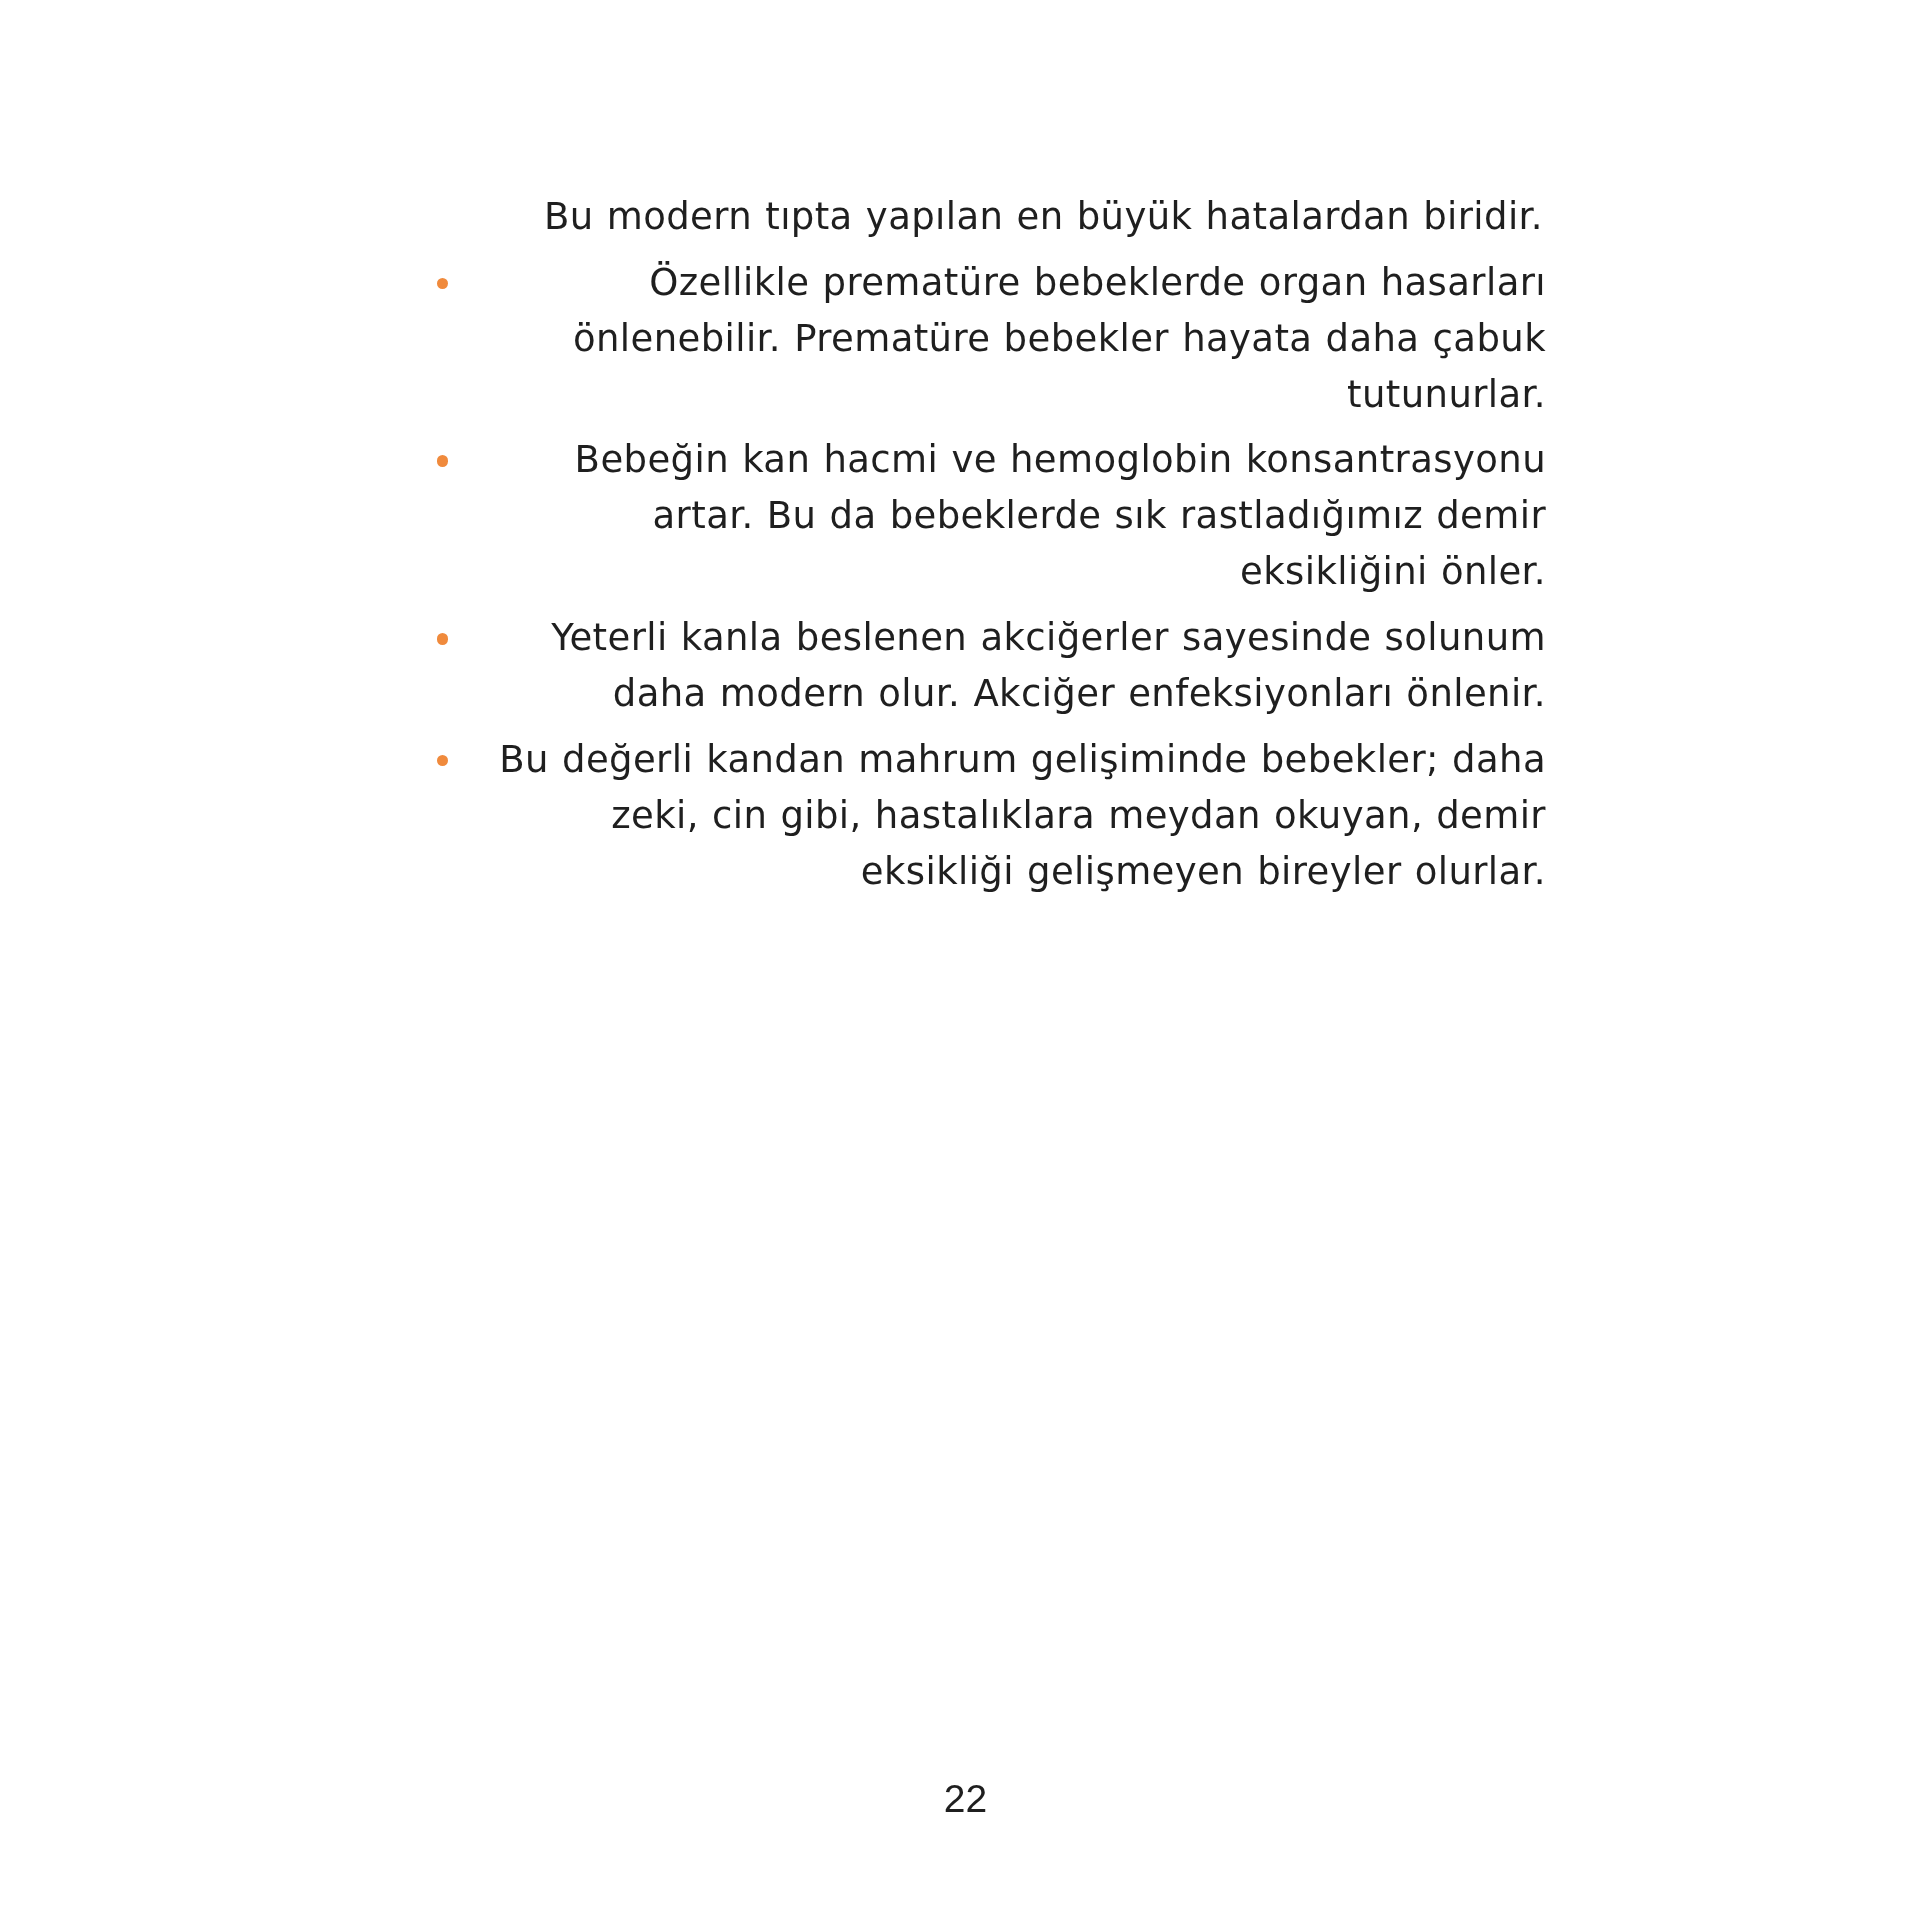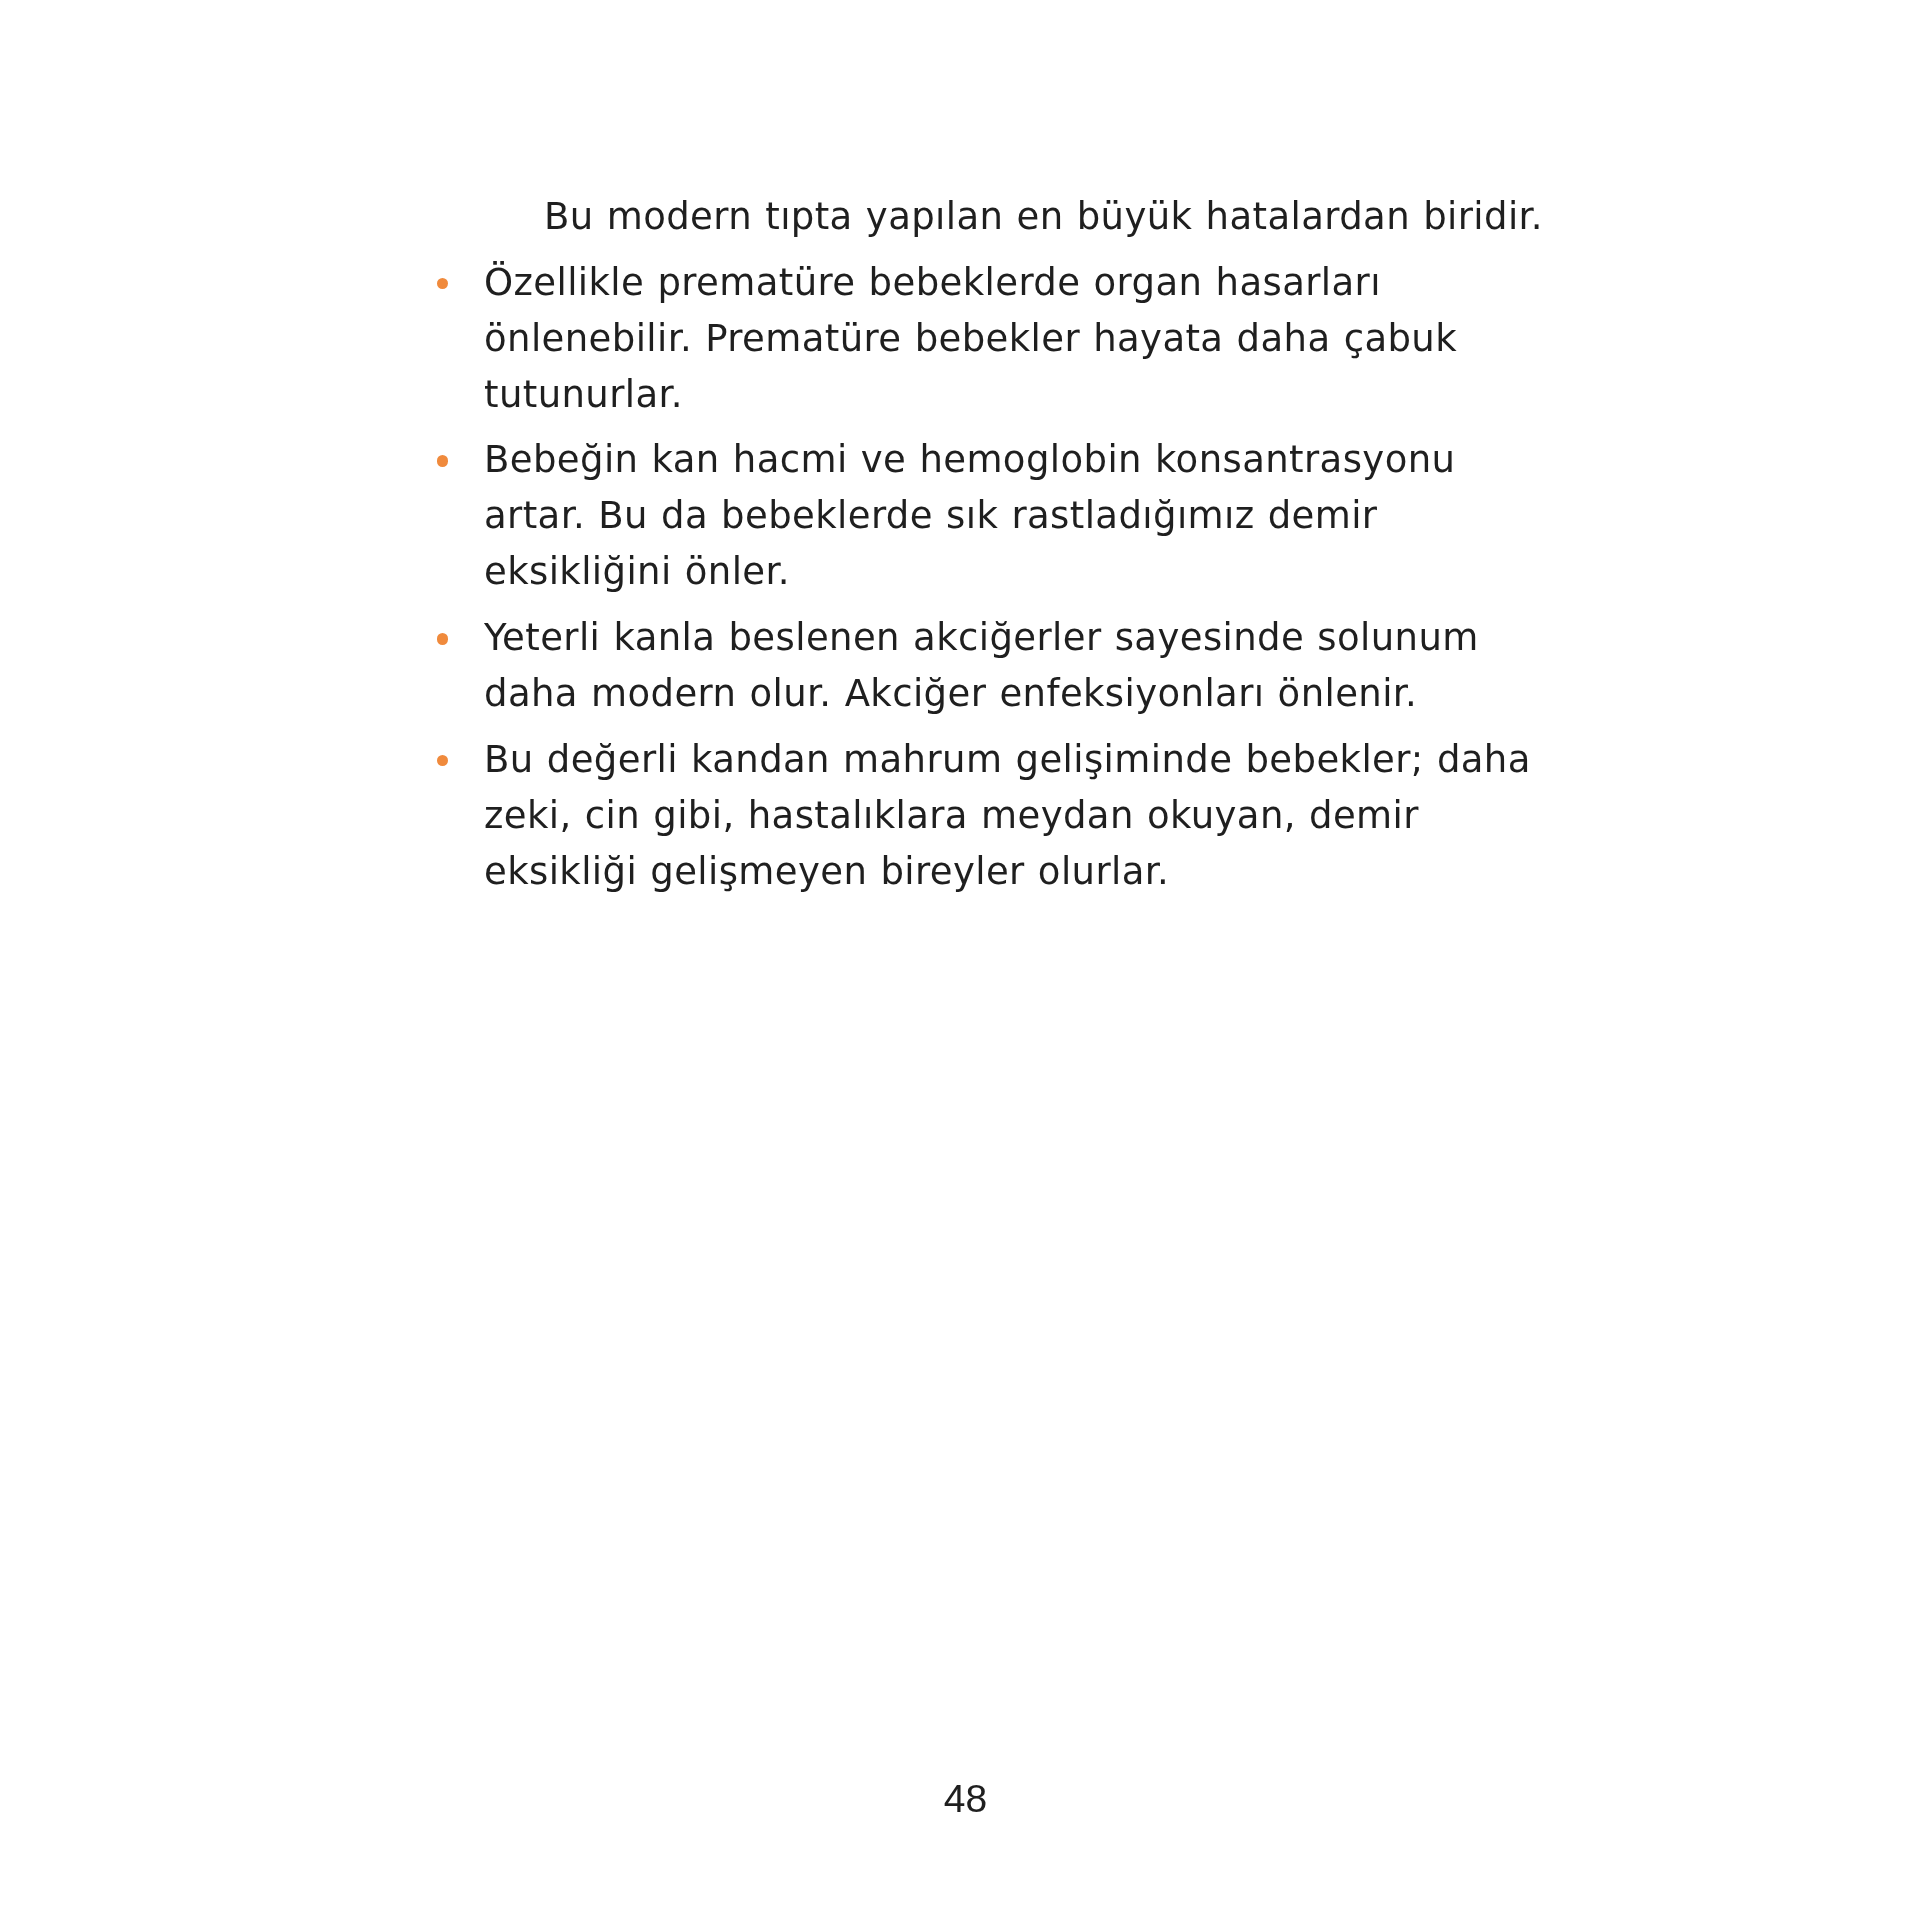--- a/index.html
+++ b/index.html
@@ -29,20 +29,21 @@
       word-spacing: 1px;
     }
     .para.first {
       margin-bottom: 9.7px;
       text-align: right;
     }
     .bullets {
       list-style: none;
       margin: 9.7px 0 0 0;
       padding: 0;
+      text-align: right;
     }
     .bullet-item {
       position: relative;
       padding-left: 51px;
       margin-bottom: 9.7px;
       font-size: 37px;
       line-height: 56px;
       letter-spacing: 0.4px;
       word-spacing: 1px;
     }
@@ -89,14 +90,14 @@
       <span class="bullet-dot" style="background: rgb(240, 138, 60);"></span>
       <span class="bullet-text">Yeterli kanla beslenen akciğerler sayesinde solunum daha modern olur. Akciğer enfeksiyonları önlenir.</span>
     </li>
     <li class="bullet-item">
       <span class="bullet-dot" style="background: rgb(240, 138, 60);"></span>
       <span class="bullet-text">Bu değerli kandan mahrum gelişiminde bebekler; daha zeki, cin gibi, hastalıklara meydan okuyan, demir eksikliği gelişmeyen bireyler olurlar.</span>
     </li>
   </ul>
 </div>
 
-<div class="page-number">48</div>
+<div class="page-number">22</div>
 
 
 </body></html>

